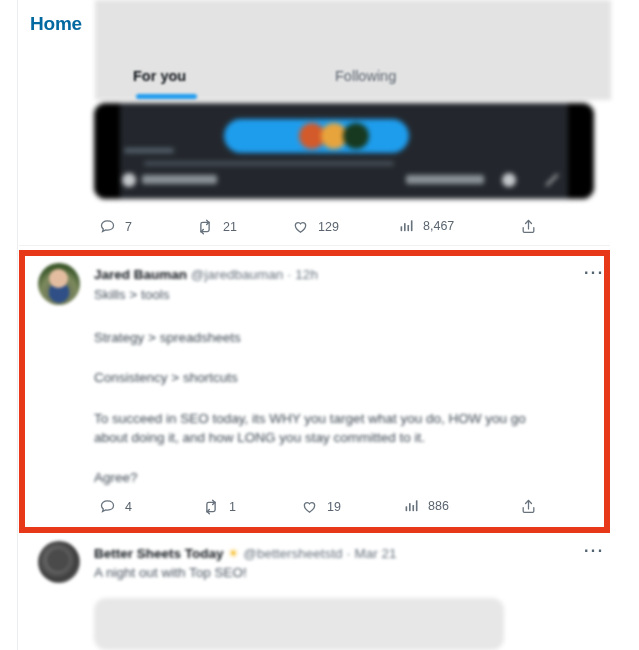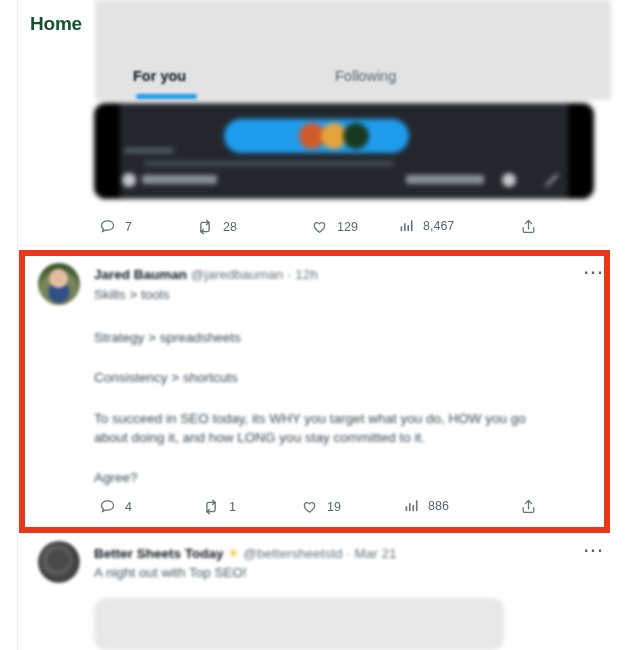--- a/index.html
+++ b/index.html
@@ -13,21 +13,21 @@
 
   
   .left-gutter{
     position:absolute;left:0;top:0;width:18px;height:650px;
     background:#ffffff;border-right:1px solid #eceef0;box-sizing:border-box;
   }
 
   
   .page-title{
     position:absolute;left:30px;top:13px;
-    font-size:19px;font-weight:bold;color:#14532d;letter-spacing:-0.2px;
+    font-size:19px;font-weight:bold;color:#0369a1;letter-spacing:-0.2px;
   }
 
   
   .tabbar{
     position:absolute;left:95px;top:0;width:516px;height:100px;
     background:#e3e3e3;
     filter:blur(2.2px);
   }
   .tabbar-inner{position:absolute;left:95px;top:0;width:516px;height:100px;}
   .tab{
@@ -188,24 +188,24 @@
 
         <div class="action" style="left:102px;top:0;">
           <span>
             <svg width="18" height="18" viewBox="0 0 24 24" fill="none" stroke="#67727d" stroke-width="1.8" stroke-linecap="round" stroke-linejoin="round">
               <path d="M6.5 18.5V8.2c0-1.3 1-2.3 2.3-2.3H17"></path>
               <path d="M14.2 3l3 2.9-3 2.9"></path>
               <path d="M17.5 5.5v10.3c0 1.3-1 2.3-2.3 2.3H7"></path>
               <path d="M9.8 21l-3-2.9 3-2.9"></path>
             </svg>
           </span>
-          <span class="cnt">28</span>
-        </div>
-
-        <div class="action" style="left:217px;top:0;">
+          <span class="cnt">21</span>
+        </div>
+
+        <div class="action" style="left:198px;top:0;">
           <span>
             <svg width="17" height="17" viewBox="0 0 24 24" fill="none" stroke="#67727d" stroke-width="1.8">
               <path d="M12 20s-7.3-4.6-7.3-9.4c0-2.4 1.9-4.2 4.1-4.2 1.6 0 2.7.9 3.2 1.8.5-.9 1.6-1.8 3.2-1.8 2.2 0 4.1 1.8 4.1 4.2C19.3 15.4 12 20 12 20z"></path>
             </svg>
           </span>
           <span class="cnt">129</span>
         </div>
 
         <div class="action" style="left:305px;top:0;">
           <span>

